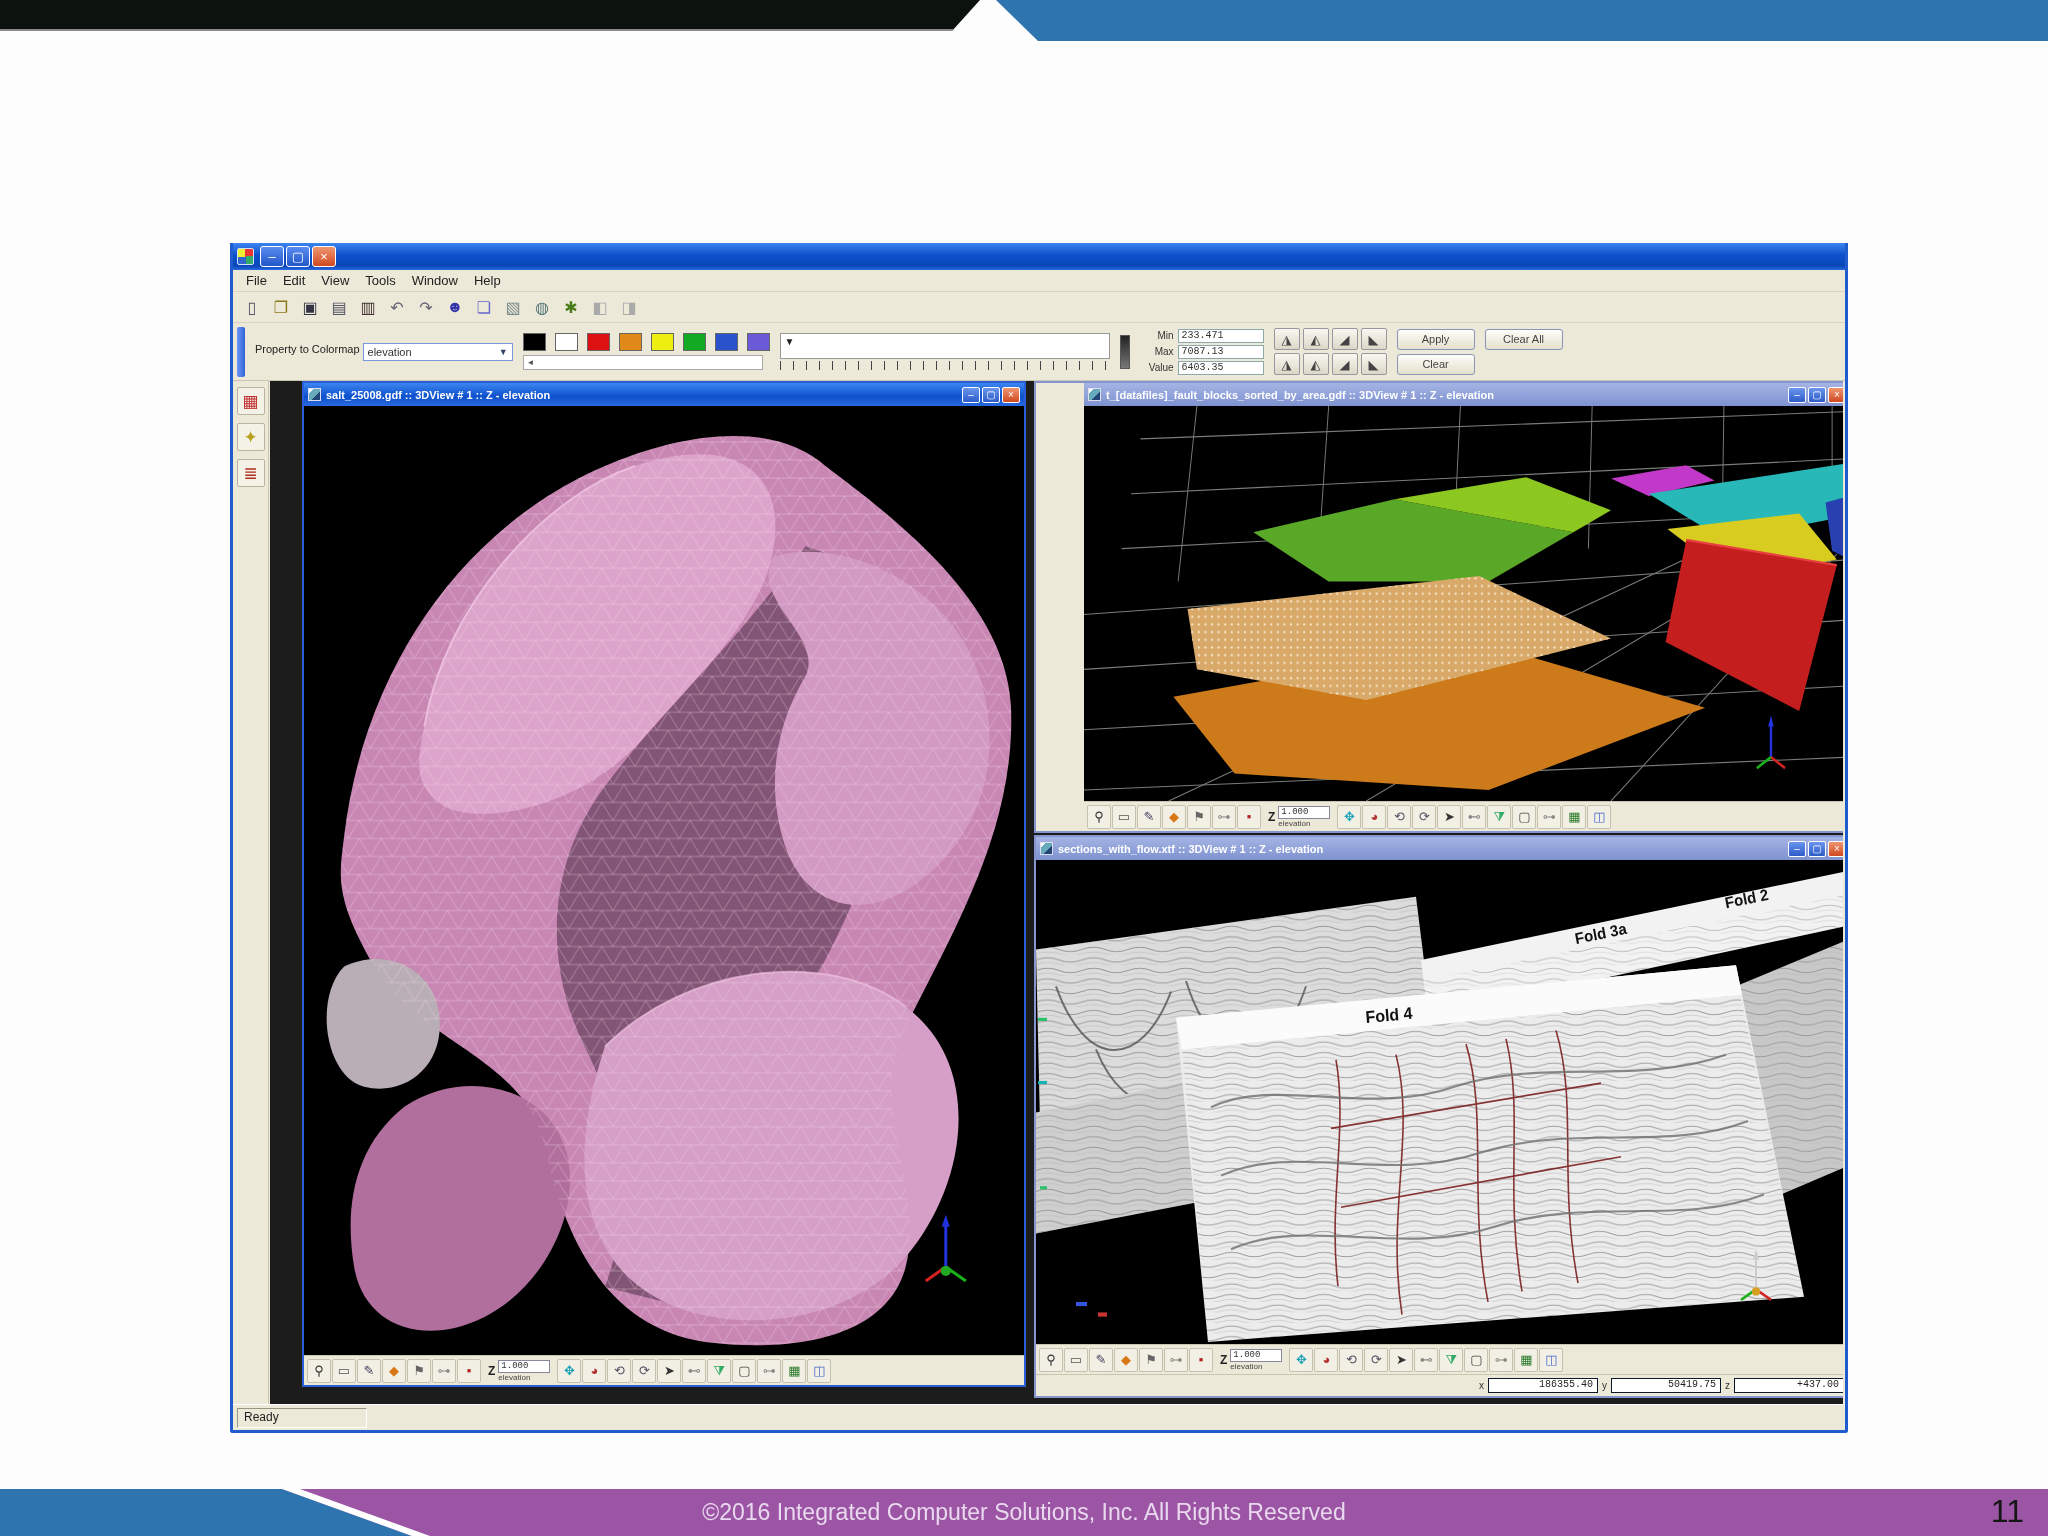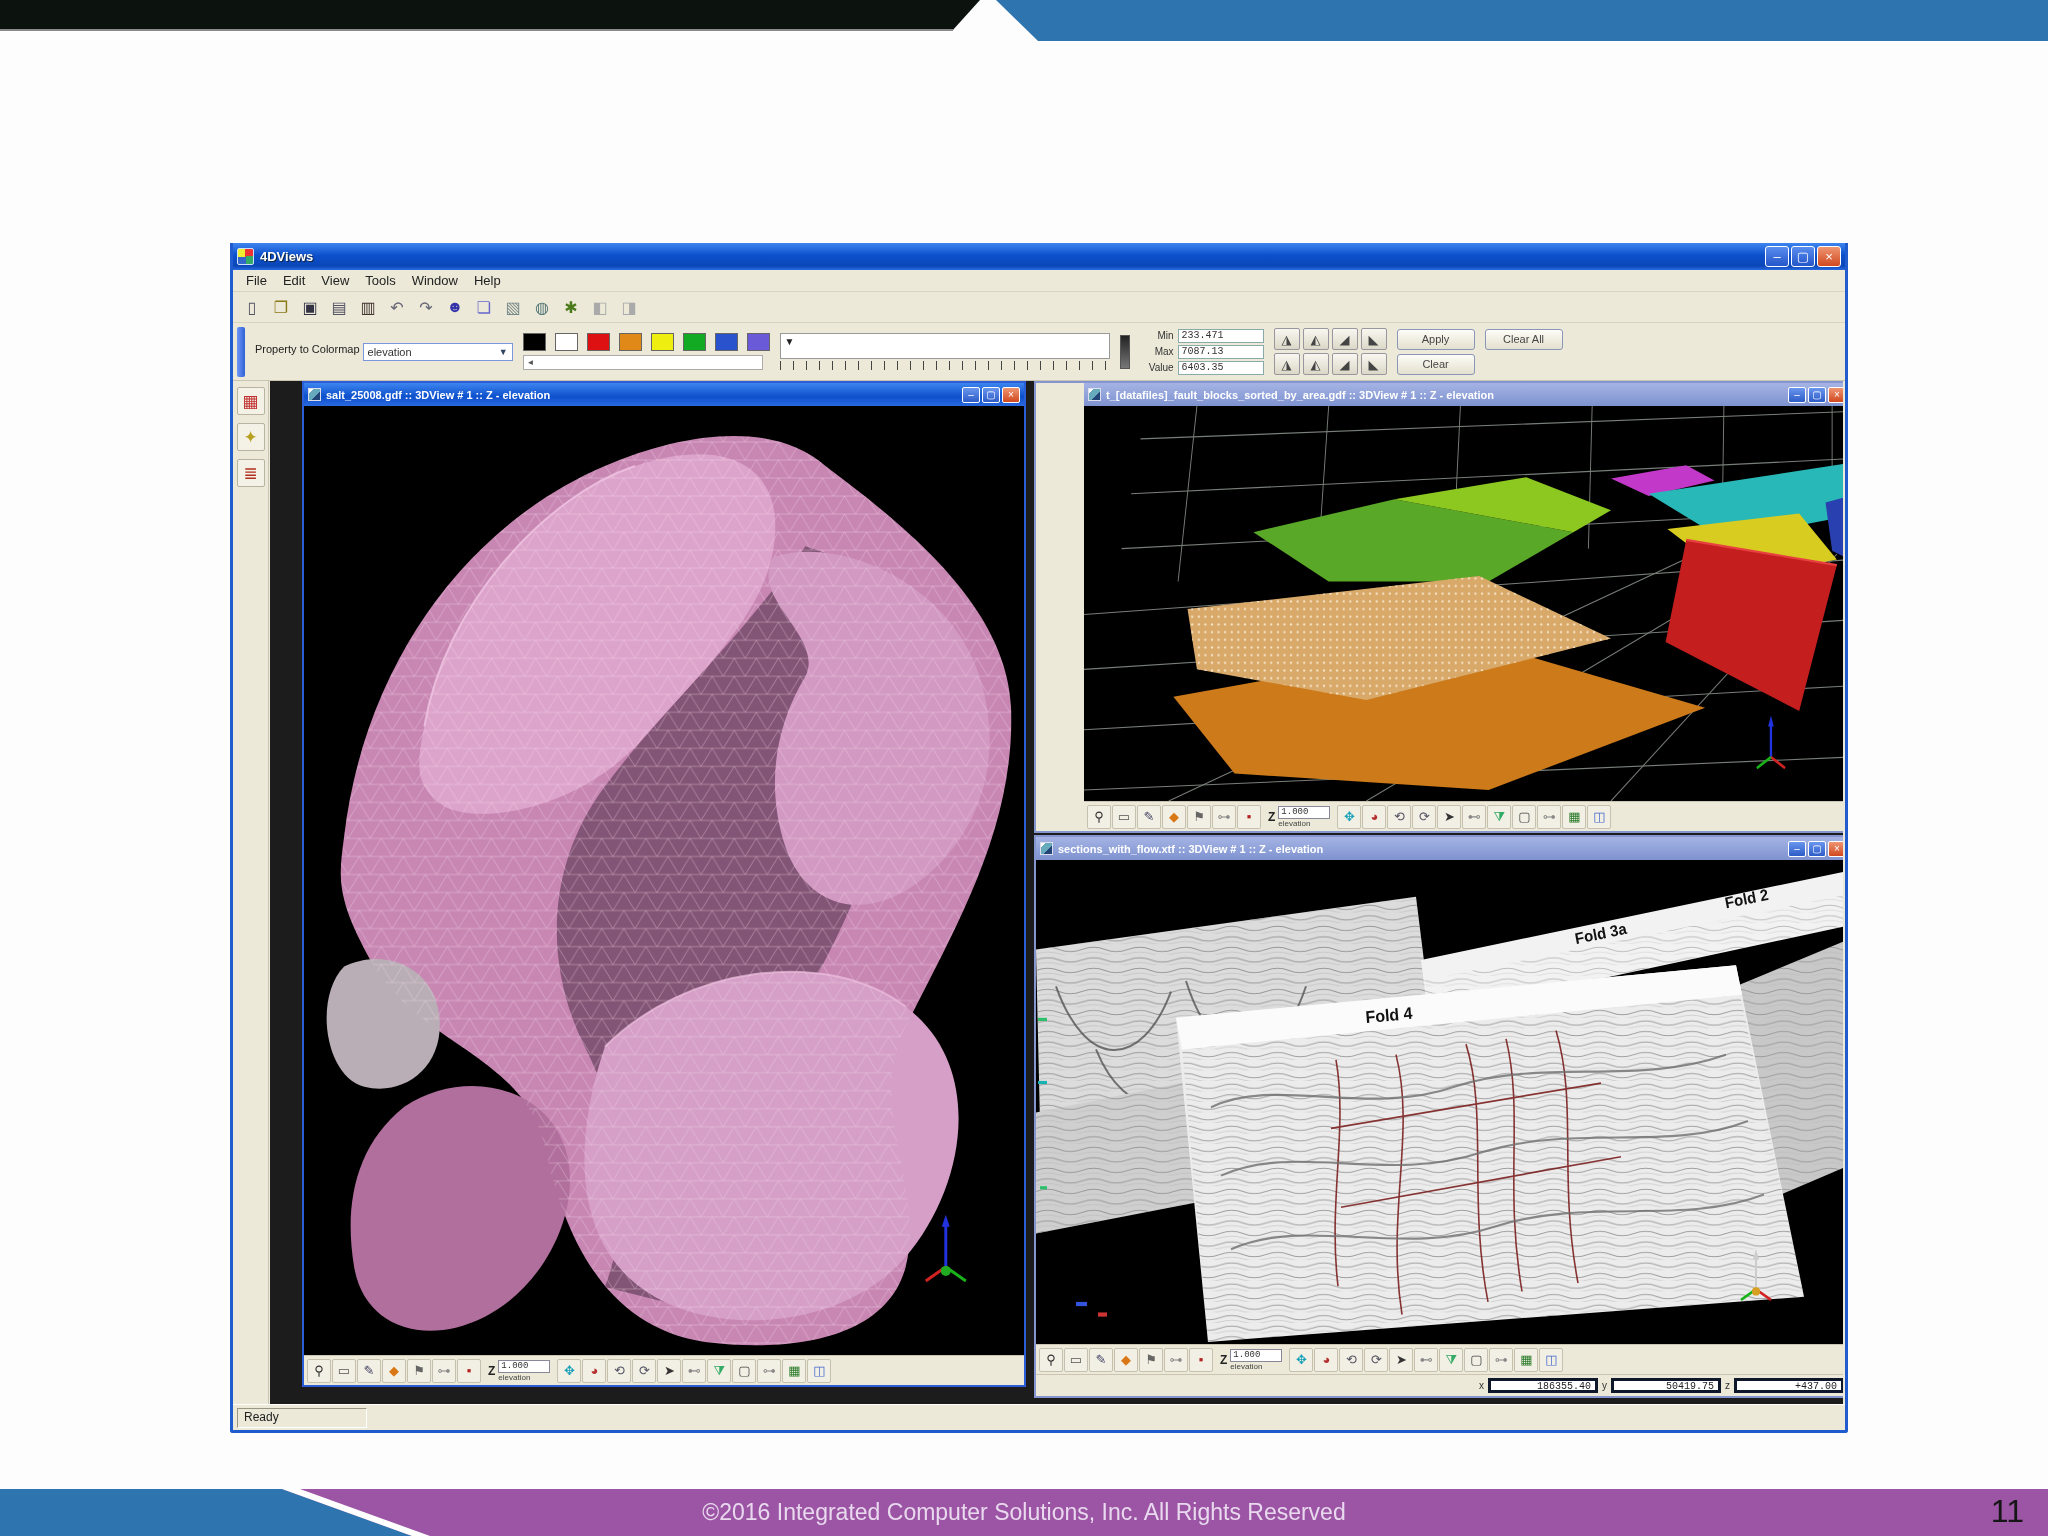--- a/index.html
+++ b/index.html
@@ -107,40 +107,39 @@
            display:flex; align-items:center; justify-content:center; font-size:13px; flex:0 0 auto; }
   .zwidget { display:flex; align-items:center; gap:3px; margin:0 6px; flex:0 0 auto; }
   .zwidget .zl { font-weight:bold; font-size:12px; color:#222; }
   .zbox { display:flex; flex-direction:column; }
   .zval { width:52px; height:13px; background:#fff; border:1px solid #889; font-size:9px; padding:0 2px;
           font-family:"Liberation Mono",monospace; color:#333; }
   .zcap { font-size:8px; color:#444; }
   .coordbar { height:22px; background:#ece9d8; border-top:1px solid #c9c5b2; display:flex;
               align-items:center; justify-content:flex-end; gap:4px; padding:0 6px; }
   .coordbar .cl { font-size:10px; color:#333; }
-  .coordbar .cf { width:110px; height:15px; background:#fff; border:3px solid #0f172a; font-size:10px;
+  .coordbar .cf { width:110px; height:15px; background:#fff; border:1px solid #0f172a; font-size:10px;
                   text-align:right; padding:0 4px; font-family:"Liberation Mono",monospace; color:#222; }
   .statusbar { position:absolute; left:0; bottom:0; width:100%; height:26px; background:#ece9d8;
                border-top:1px solid #fff; display:flex; align-items:center; padding:0 4px; }
   .statuscell { border:1px solid; border-color:#9a9684 #fff #fff #9a9684; height:20px; min-width:130px;
                 font-size:12px; color:#222; padding:1px 6px; }
 </style>
 </head>
 <body>
 
 <div class="slide">
 
   <div class="topbar-black"></div>
   <div class="topbar-blue"></div>
 
   <div class="appwin">
 
     <div class="titlebar">
       <div class="appicon"></div>
-      <div class="wtitle">4DViews</div>
       <div class="winbtns">
 
       <button class="wb"><span>–</span></button>
           <button class="wb"><span>▢</span></button>
           <button class="wb"><span>×</span></button>
         </div>
     </div>
 
     <div class="menubar">
 

